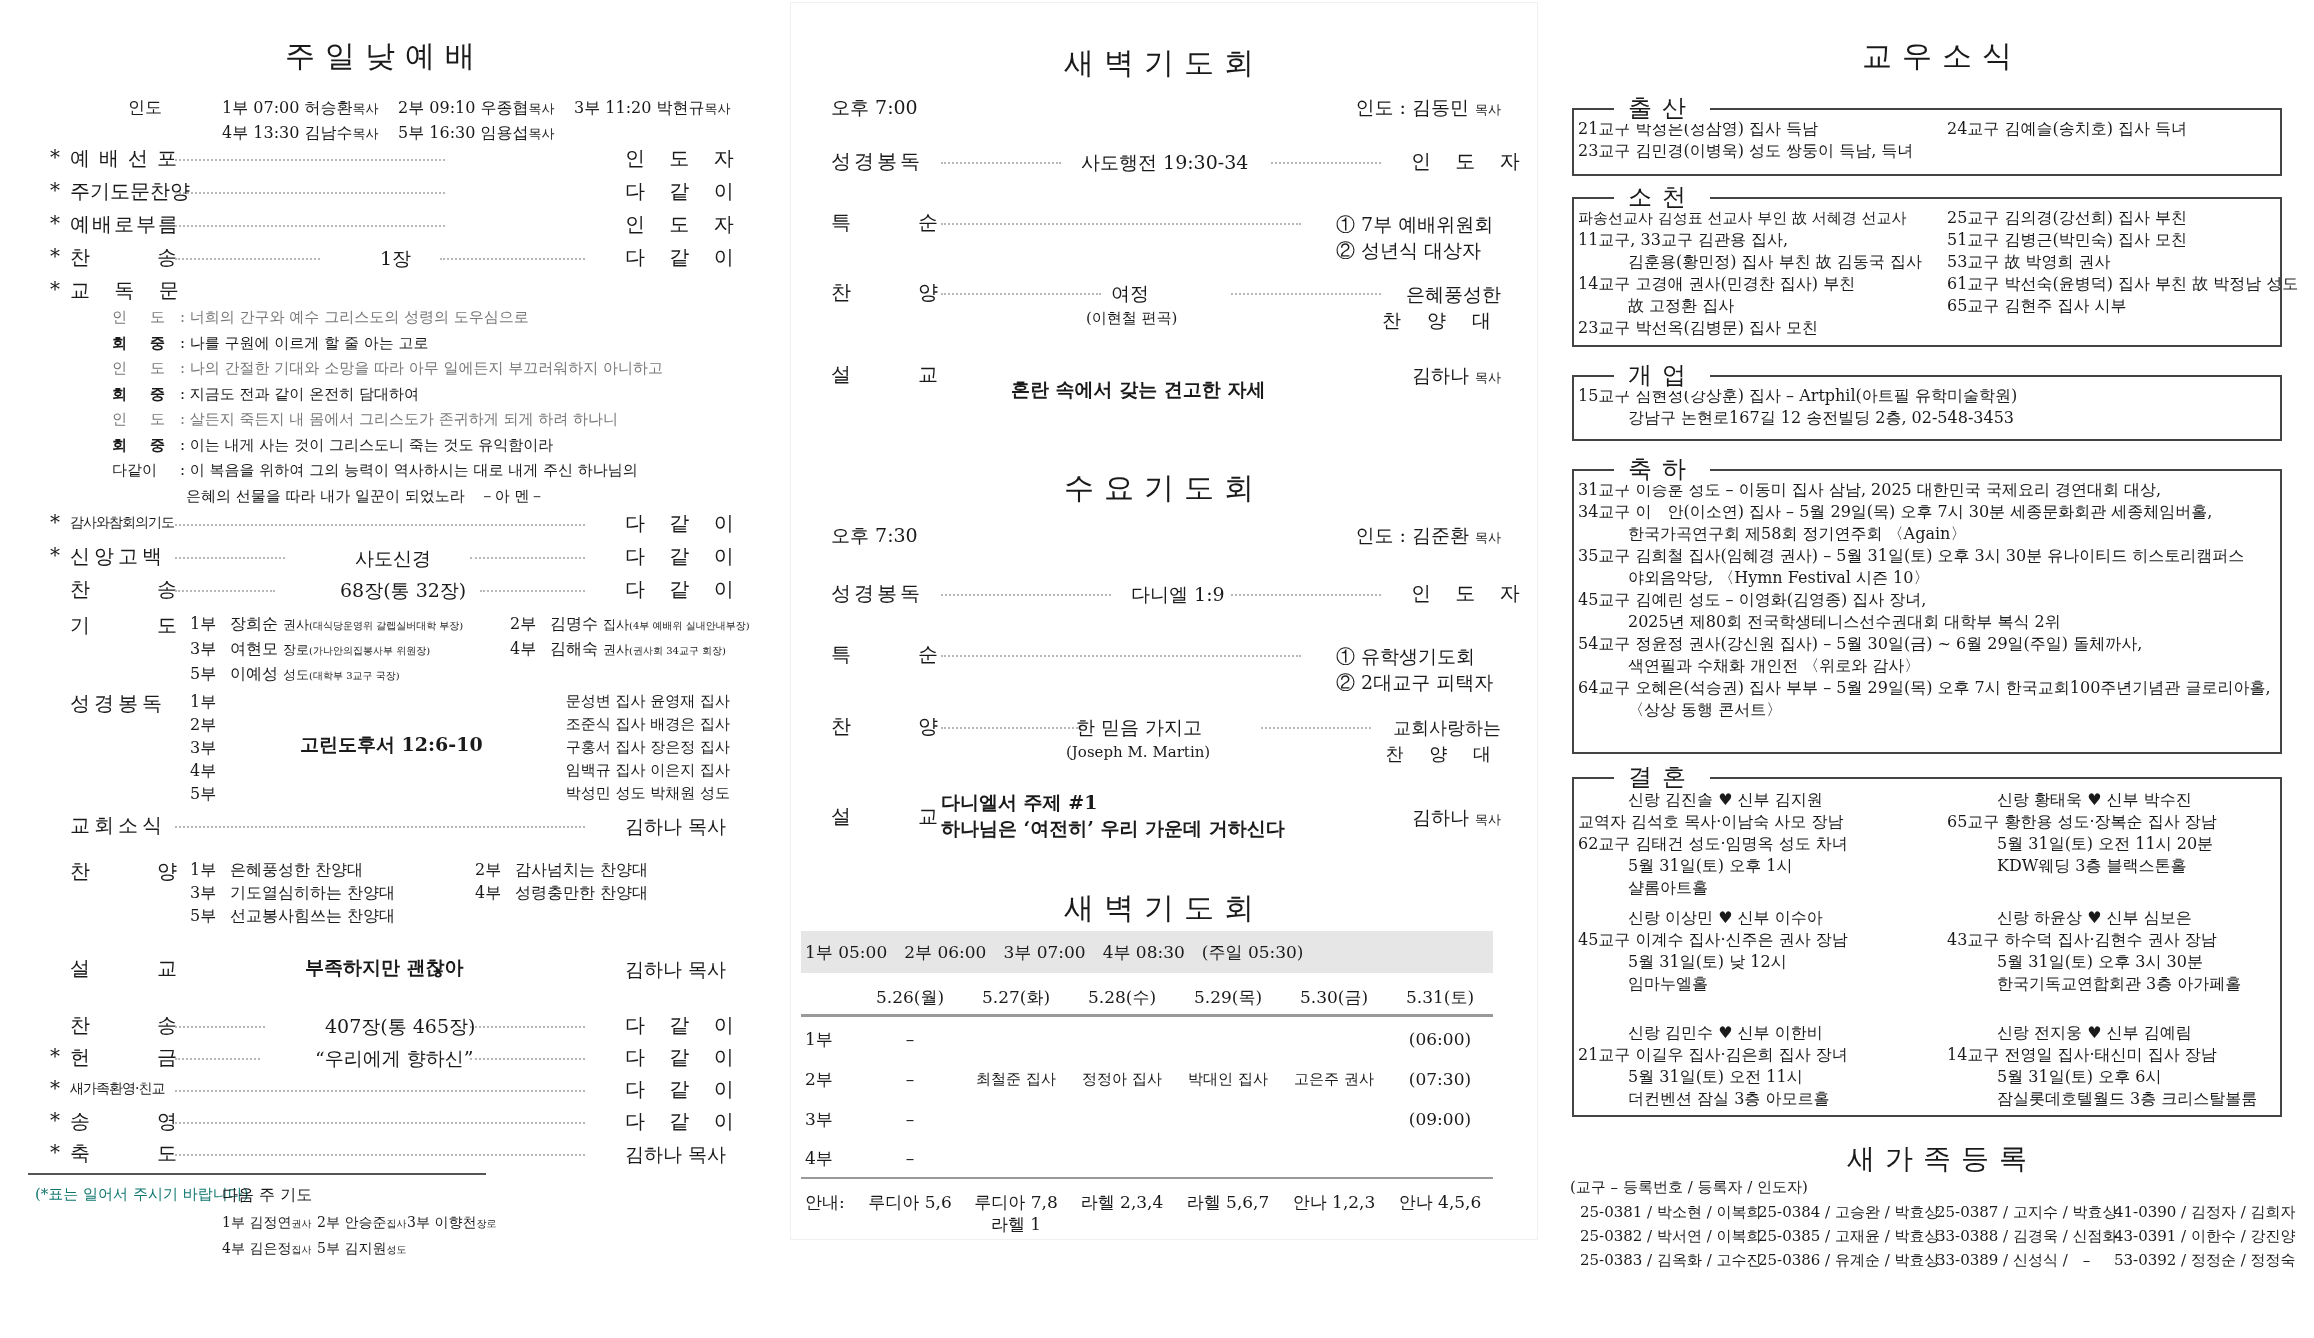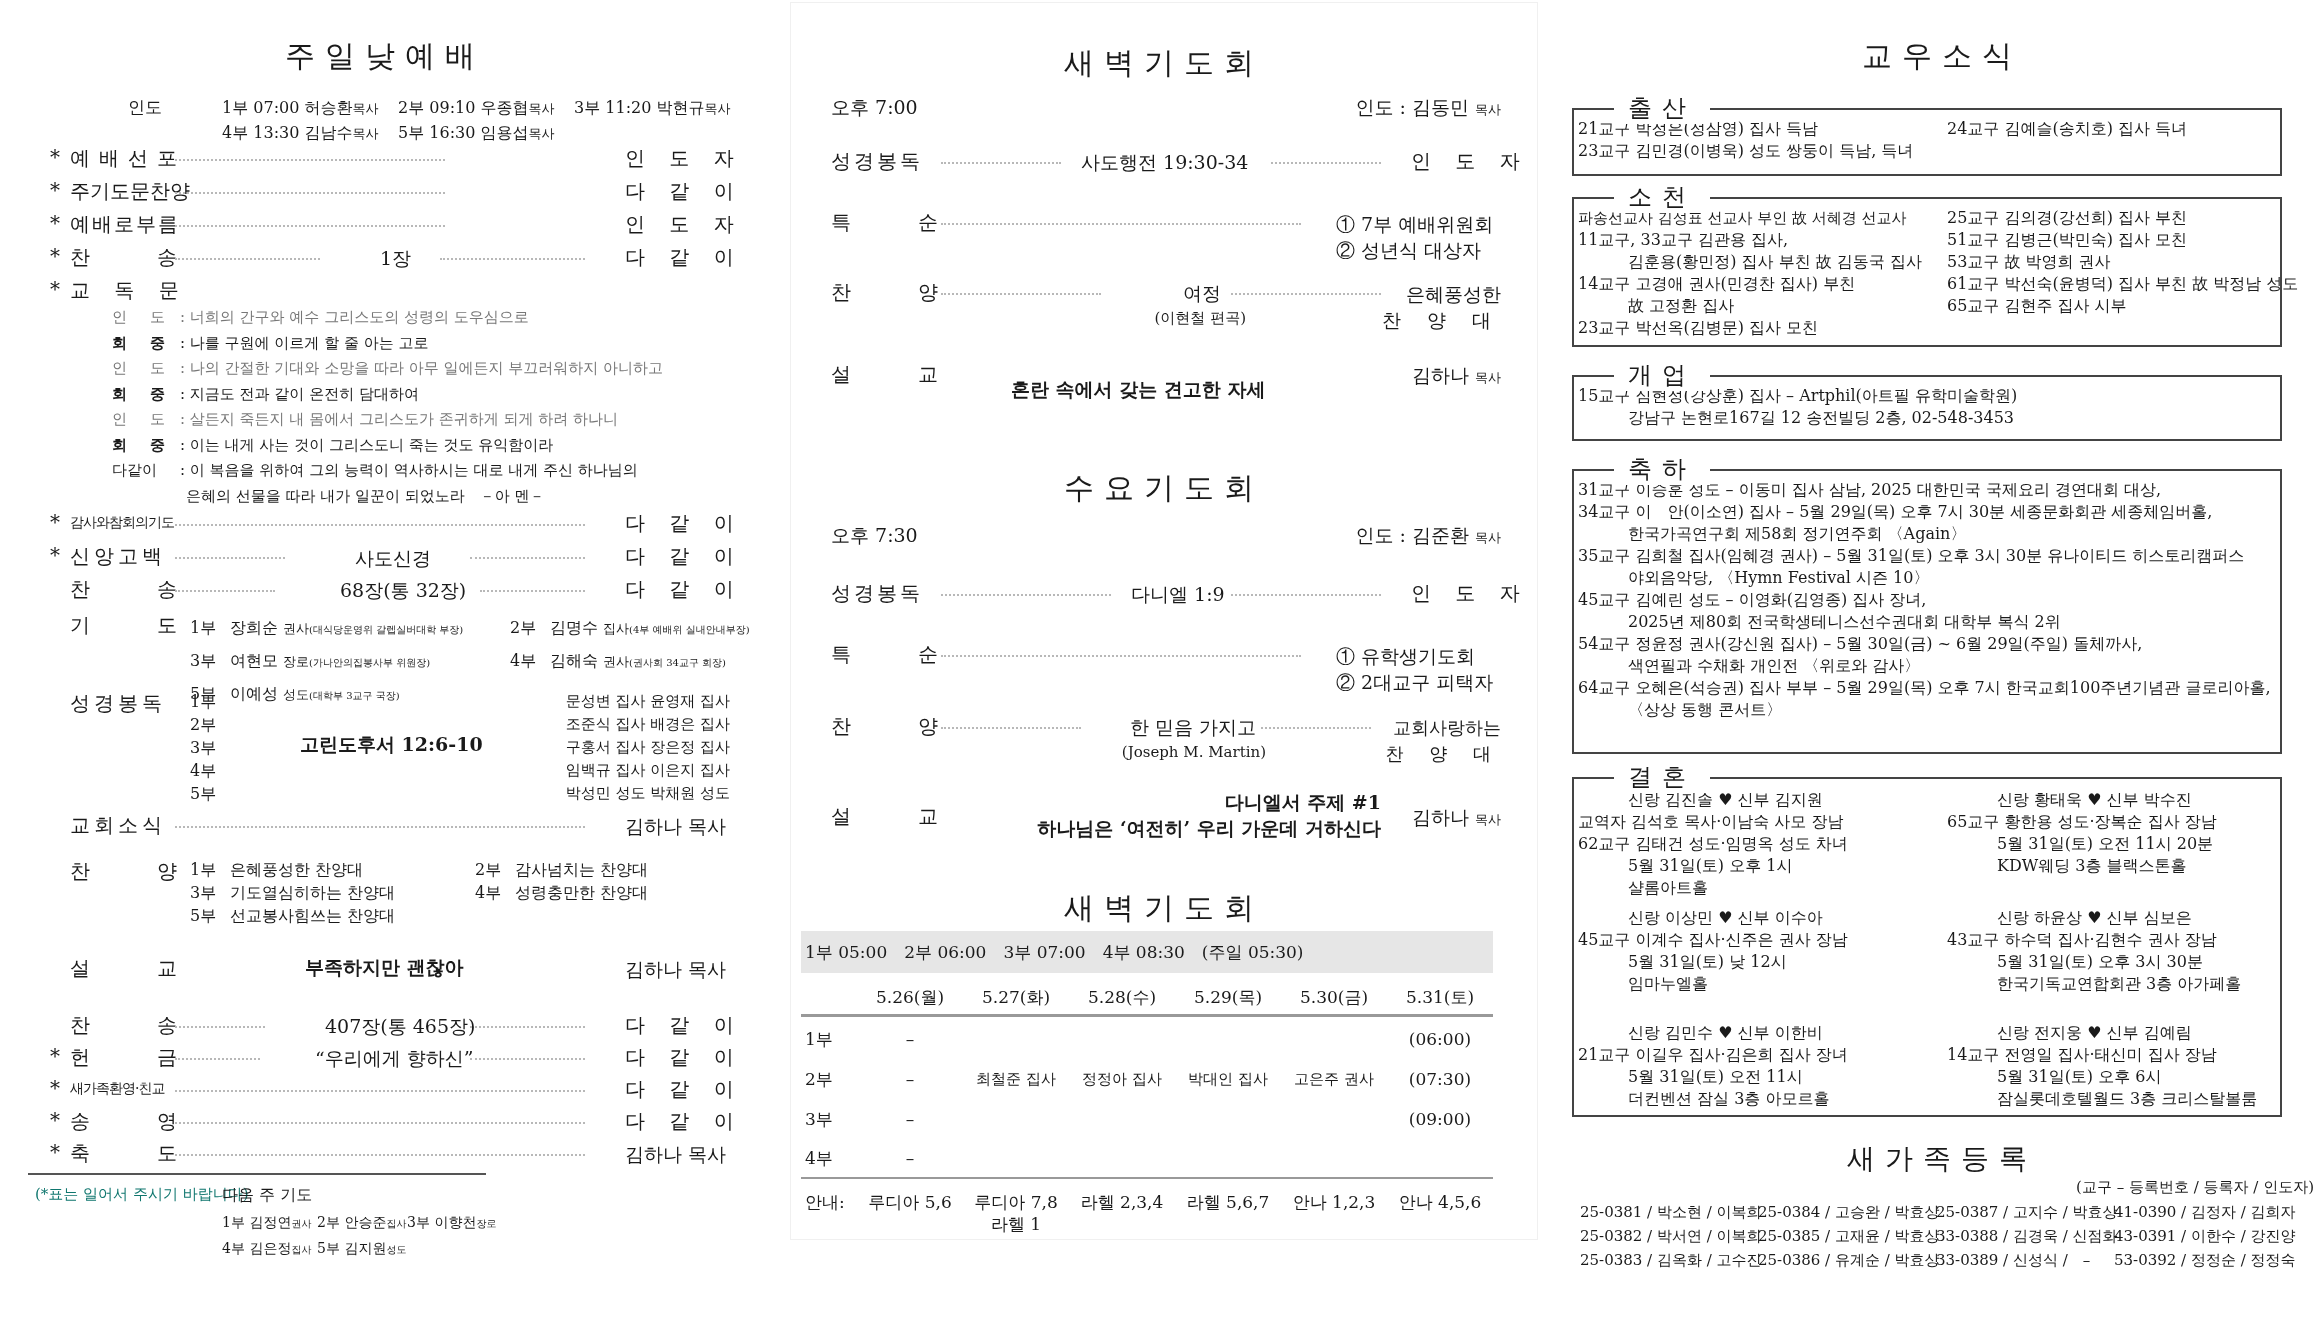--- a/index.html
+++ b/index.html
@@ -6,21 +6,21 @@
   html, body { width: 2314px; height: 1338px; background: #ffffff; overflow: hidden; }
   body { position: relative; font-family: "DejaVu Serif", "Liberation Serif", serif; color: #1a1a1a; }
   .abs { position: absolute; }
   .title { font-size: 30px; letter-spacing: 10px; font-weight: normal; text-align: center; }
   .dots { position: absolute; border-bottom: 2px dotted #b8b8b8; height: 1px; }
   .lbl { font-size: 20px; letter-spacing: 9px; white-space: nowrap; }
   .small { font-size: 13px; }
   .tiny { font-size: 10px; }
   .row-text { font-size: 19px; white-space: nowrap; }
   .right { text-align: right; }
-  .center { text-align: right; }
+  .center { text-align: left; }
 
   
   #left { position: absolute; left: 0; top: 0; width: 770px; height: 1338px; }
   
   #mid { position: absolute; left: 790px; top: 2px; width: 748px; height: 1238px; border: 1px solid #f0f0f0; }
   
   #right { position: absolute; left: 1570px; top: 0; width: 744px; height: 1338px; }
 
   .box { position: absolute; left: 2px; width: 710px; border: 2px solid #444; }
   .box-title { position: absolute; top: -18px; left: 40px; background: #fff; padding: 0 14px; font-size: 24px; letter-spacing: 10px; }
@@ -113,21 +113,21 @@
     <div style="position:relative;height:33px">
       <span class="abs lbl" style="left:20px">찬　　송</span>
       <div class="dots" style="left:125px; width:100px; top:14px"></div>
       <span class="abs row-text" style="left:290px; top:2px">68장(통 32장)</span>
       <div class="dots" style="left:430px; width:105px; top:14px"></div>
       <span class="abs lbl" style="left:575px">다 같 이</span>
     </div>
   </div>
 
   <div class="abs lbl" style="left:70px; top:612px;">기　　도</div>
-  <div class="abs" style="left:190px; top:612px; width:560px; font-size:16px; line-height:31px; white-space:nowrap;">
+  <div class="abs" style="left:190px; top:612px; width:560px; font-size:16px; line-height:23px; white-space:nowrap;">
     <div><span style="display:inline-block;width:190px;overflow:visible"><span style="display:inline-block;width:40px">1부</span><span>장희순</span> <span class="small">권사</span><span class="tiny">(대식당운영위 갈렙실버대학 부장)</span></span><span style="display:inline-block;margin-left:130px"><span style="display:inline-block;width:40px">2부</span><span>김명수</span> <span class="small">집사</span><span class="tiny">(4부 예배위 실내안내부장)</span></span></div>
     <div><span style="display:inline-block;width:190px"><span style="display:inline-block;width:40px">3부</span><span>여현모</span> <span class="small">장로</span><span class="tiny">(가나안의집봉사부 위원장)</span></span><span style="display:inline-block;margin-left:130px"><span style="display:inline-block;width:40px">4부</span><span>김해숙</span> <span class="small">권사</span><span class="tiny">(권사회 34교구 회장)</span></span></div>
     <div><span style="display:inline-block;width:40px">5부</span><span>이예성</span> <span class="small">성도</span><span class="tiny">(대학부 3교구 국장)</span></div>
   </div>
 
   <div class="abs lbl" style="left:70px; top:690px; letter-spacing:4px">성경봉독</div>
   <div class="abs" style="left:190px; top:690px; font-size:16px; line-height:23px;">
     <div>1부</div>
     <div>2부</div>
     <div>3부</div>

